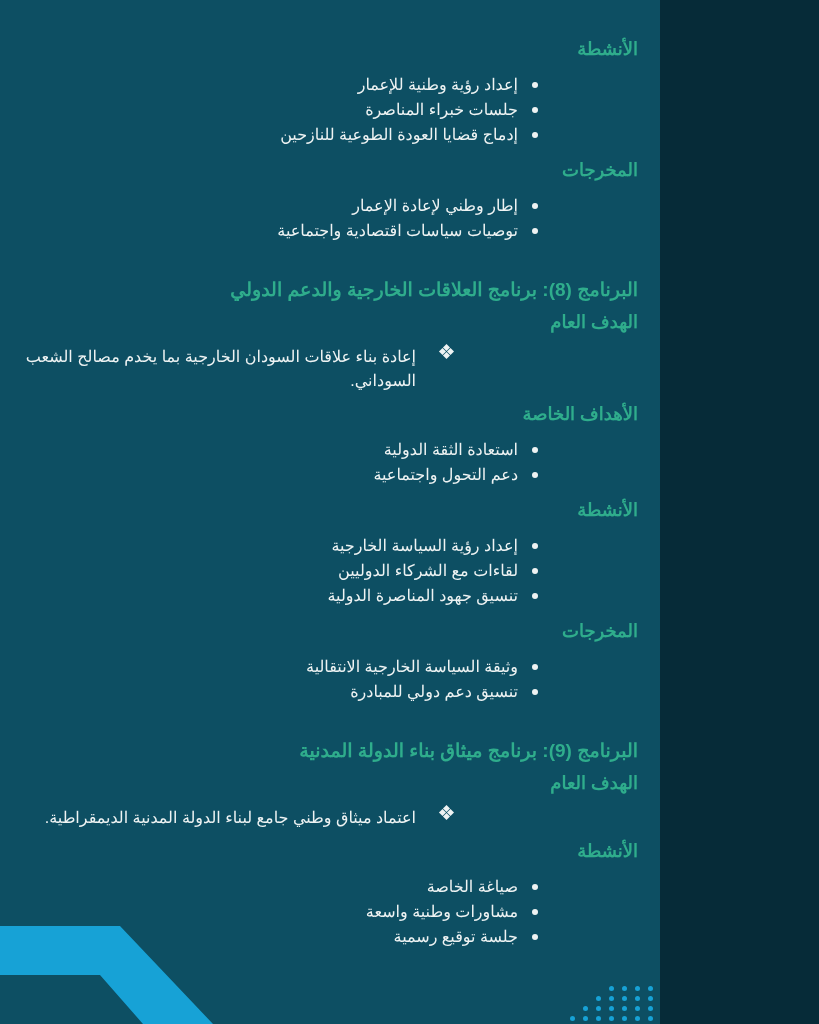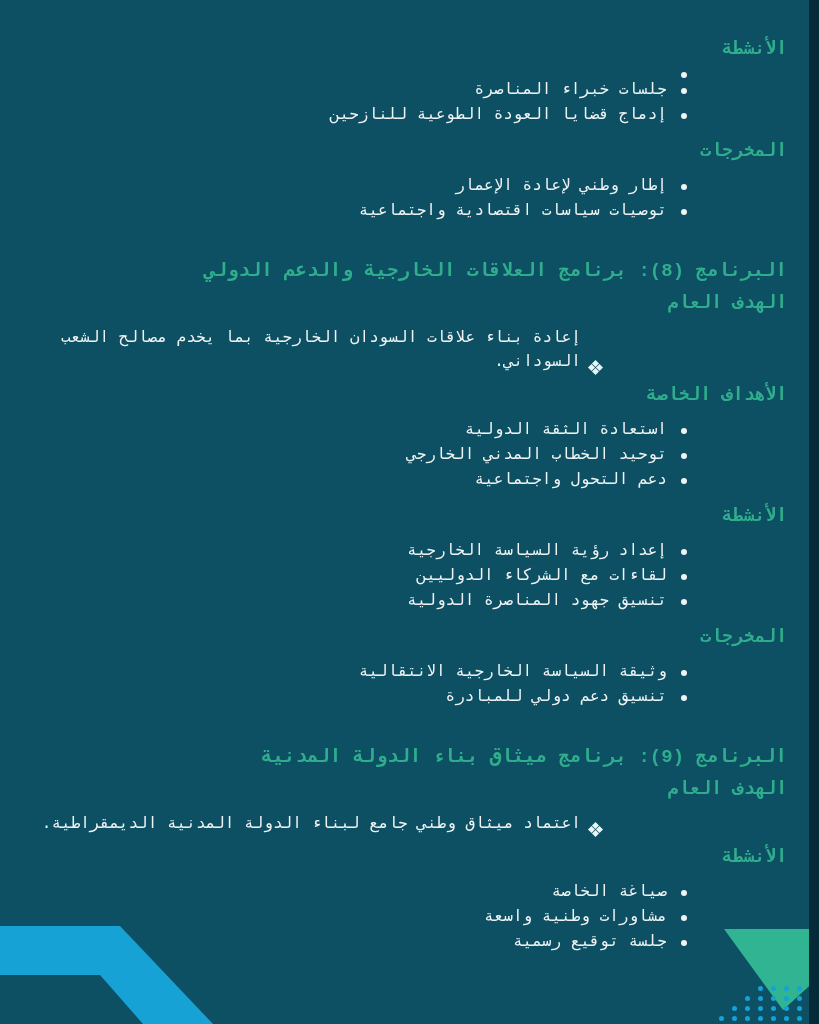--- a/index.html
+++ b/index.html
@@ -1,42 +1,42 @@
 <!DOCTYPE html>
 <html lang="ar" style="--bg: #0d4f63; --green: #2fad8c; --text: #eef3f3; --cyan: #17a2d6; --shape: #30b491;"><head>
 <meta charset="utf-8">
 <style>
   :root{
     --bg:#0d4f63; --green:#2fad8c; --text:#eef3f3; --cyan:#17a2d6; --shape:#30b491;
   }
   html,body{margin:0;padding:0;background:#062b38;}
   .page{
-    position:relative; width:809px; height:1024px; overflow:hidden;
+    position:relative; width:660px; height:1024px; overflow:hidden;
     background:var(--bg); direction:rtl;
-    font-family:Liberation Mono, monospace;
+    font-family:Liberation Sans, sans-serif;
   }
   .content{position:absolute; inset:0; padding:36px 22px 0 22px; box-sizing:border-box;}
   h3.sec{
     color:var(--green); font-size:18px; font-weight:bold;
     line-height:26px; margin:0 0 10px 0;
   }
   h2.title{
     color:var(--green); font-size:19px; font-weight:bold;
     line-height:26px; margin:34px 0 6px 0;
   }
   ul.bullets{
     list-style:none; margin:0 0 10px 0; padding:0 100px 0 0;
   }
   ul.bullets li{
     display:flex; align-items:center; gap:14px;
     color:var(--text); font-size:16px; line-height:25px;
   }
   .bdot{width:6px;height:6px;border-radius:50%;background:var(--text);flex:0 0 auto;}
   .goal{
-    display:flex; align-items:flex-end; gap:8px;
+    display:flex; align-items:flex-start; gap:24px;
     padding:0 185px 0 0; margin:0 0 8px 0;
     color:var(--text); font-size:16px; line-height:24px;
   }
   .diamond{position:relative; width:13px; height:13px; flex:0 0 auto;}
   .diamond i{
     position:absolute; width:5px; height:5px; background:var(--text);
     transform:rotate(45deg);
   }
   .diamond i:nth-child(1){left:4px; top:0;}
   .diamond i:nth-child(2){left:8px; top:4px;}
@@ -63,20 +63,21 @@
 </head>
 <body>
 
 <div class="page">
   <main class="content">
 
     <h3 class="sec">الأنشطة</h3>
     <ul class="bullets">
         <li>
           <span class="bdot"></span>
+          <span>إعداد رؤية وطنية للإعمار</span>
         </li>
         <li>
           <span class="bdot"></span>
           <span>جلسات خبراء المناصرة</span>
         </li>
         <li>
           <span class="bdot"></span>
           <span>إدماج قضايا العودة الطوعية للنازحين</span>
         </li>
       </ul>
@@ -107,24 +108,20 @@
     </div>
 
     <h3 class="sec">الأهداف الخاصة</h3>
     <ul class="bullets">
         <li>
           <span class="bdot"></span>
           <span>استعادة الثقة الدولية</span>
         </li>
         <li>
           <span class="bdot"></span>
-          <span>توحيد الخطاب المدني الخارجي</span>
-        </li>
-        <li>
-          <span class="bdot"></span>
           <span>دعم التحول واجتماعية</span>
         </li>
       </ul>
 
     <h3 class="sec">الأنشطة</h3>
     <ul class="bullets">
         <li>
           <span class="bdot"></span>
           <span>إعداد رؤية السياسة الخارجية</span>
         </li>

